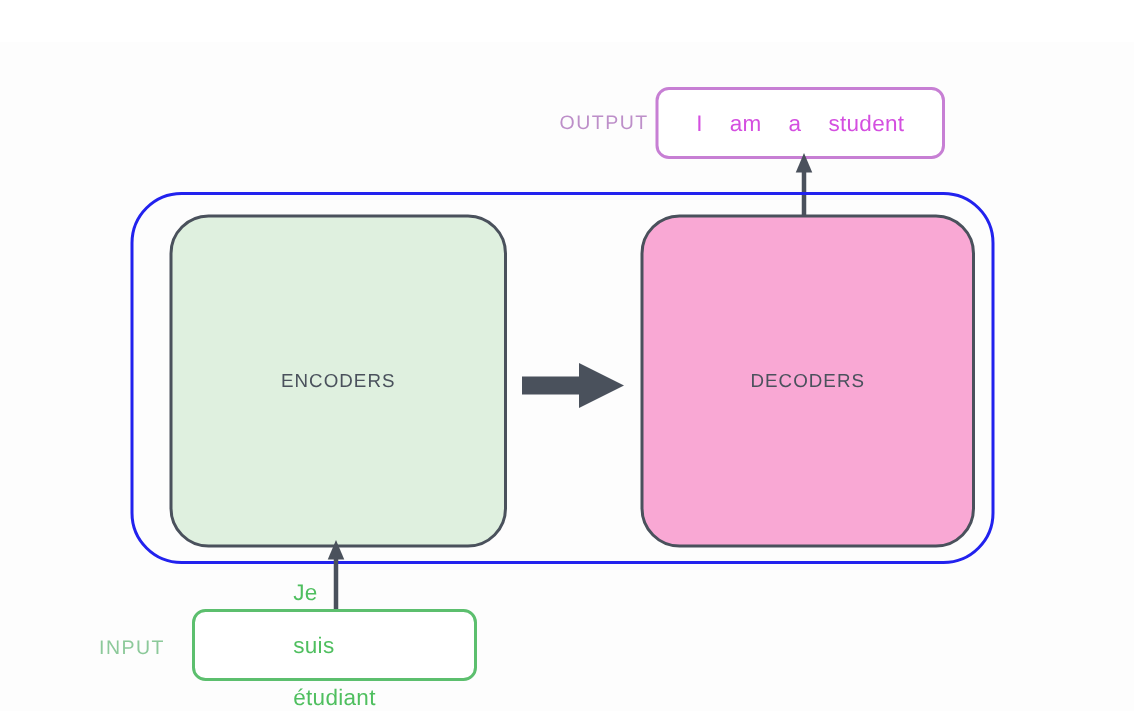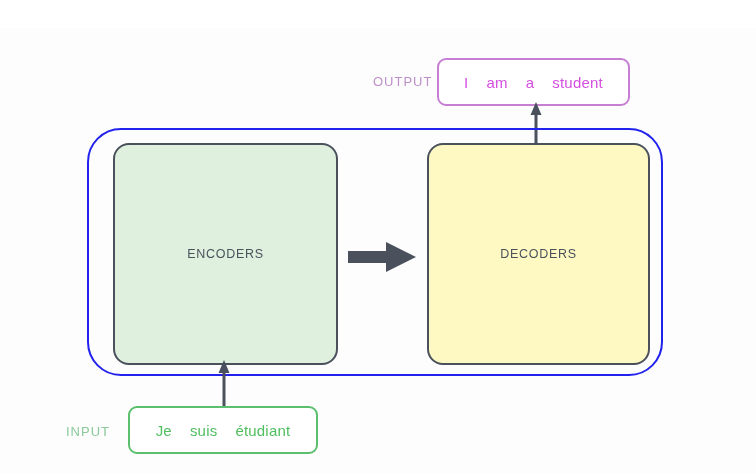--- a/index.html
+++ b/index.html
@@ -28,21 +28,21 @@
     border: 2.5px solid #2222ee;
     border-radius: 34px;
     background: transparent;
   }
 
   
   .stack-box {
     position: absolute;
     box-sizing: border-box;
     border: 2.5px solid #4a515c;
-    border-radius: 16px;
+    border-radius: 26px;
     display: flex;
     align-items: center;
     justify-content: center;
   }
   .stack-box .stack-label {
     font-size: 12.5px;
     letter-spacing: 0.7px;
     color: #4a515c;
     font-weight: 400;
     white-space: nowrap;
@@ -52,21 +52,21 @@
     top: 115px;
     width: 225px;
     height: 222px;
     background: #dff0df;
   }
   #decoders-box {
     left: 427px;
     top: 115px;
     width: 223px;
     height: 222px;
-    background: #fef9c3;
+    background: #f9a8d4;
   }
 
   
   .h-arrow {
     position: absolute;
     left: 348px;
     top: 213px;
     width: 68px;
     height: 32px;
   }
@@ -107,21 +107,21 @@
   #output-box .token-row { gap: 18px; }
   #output-box .token { color: #d44fe0; }
 
   #input-box {
     left: 128px;
     top: 378px;
     width: 190px;
     height: 48px;
     border: 2px solid #5cbf6e;
   }
-  #input-box .token-row { gap: 18px; }
+  #input-box .token-row { gap: 18px; flex-direction: column; }
   #input-box .token { color: #4fbf5f; }
 
   
   .side-label {
     position: absolute;
     font-size: 13px;
     letter-spacing: 1px;
     white-space: nowrap;
   }
   #output-label {

